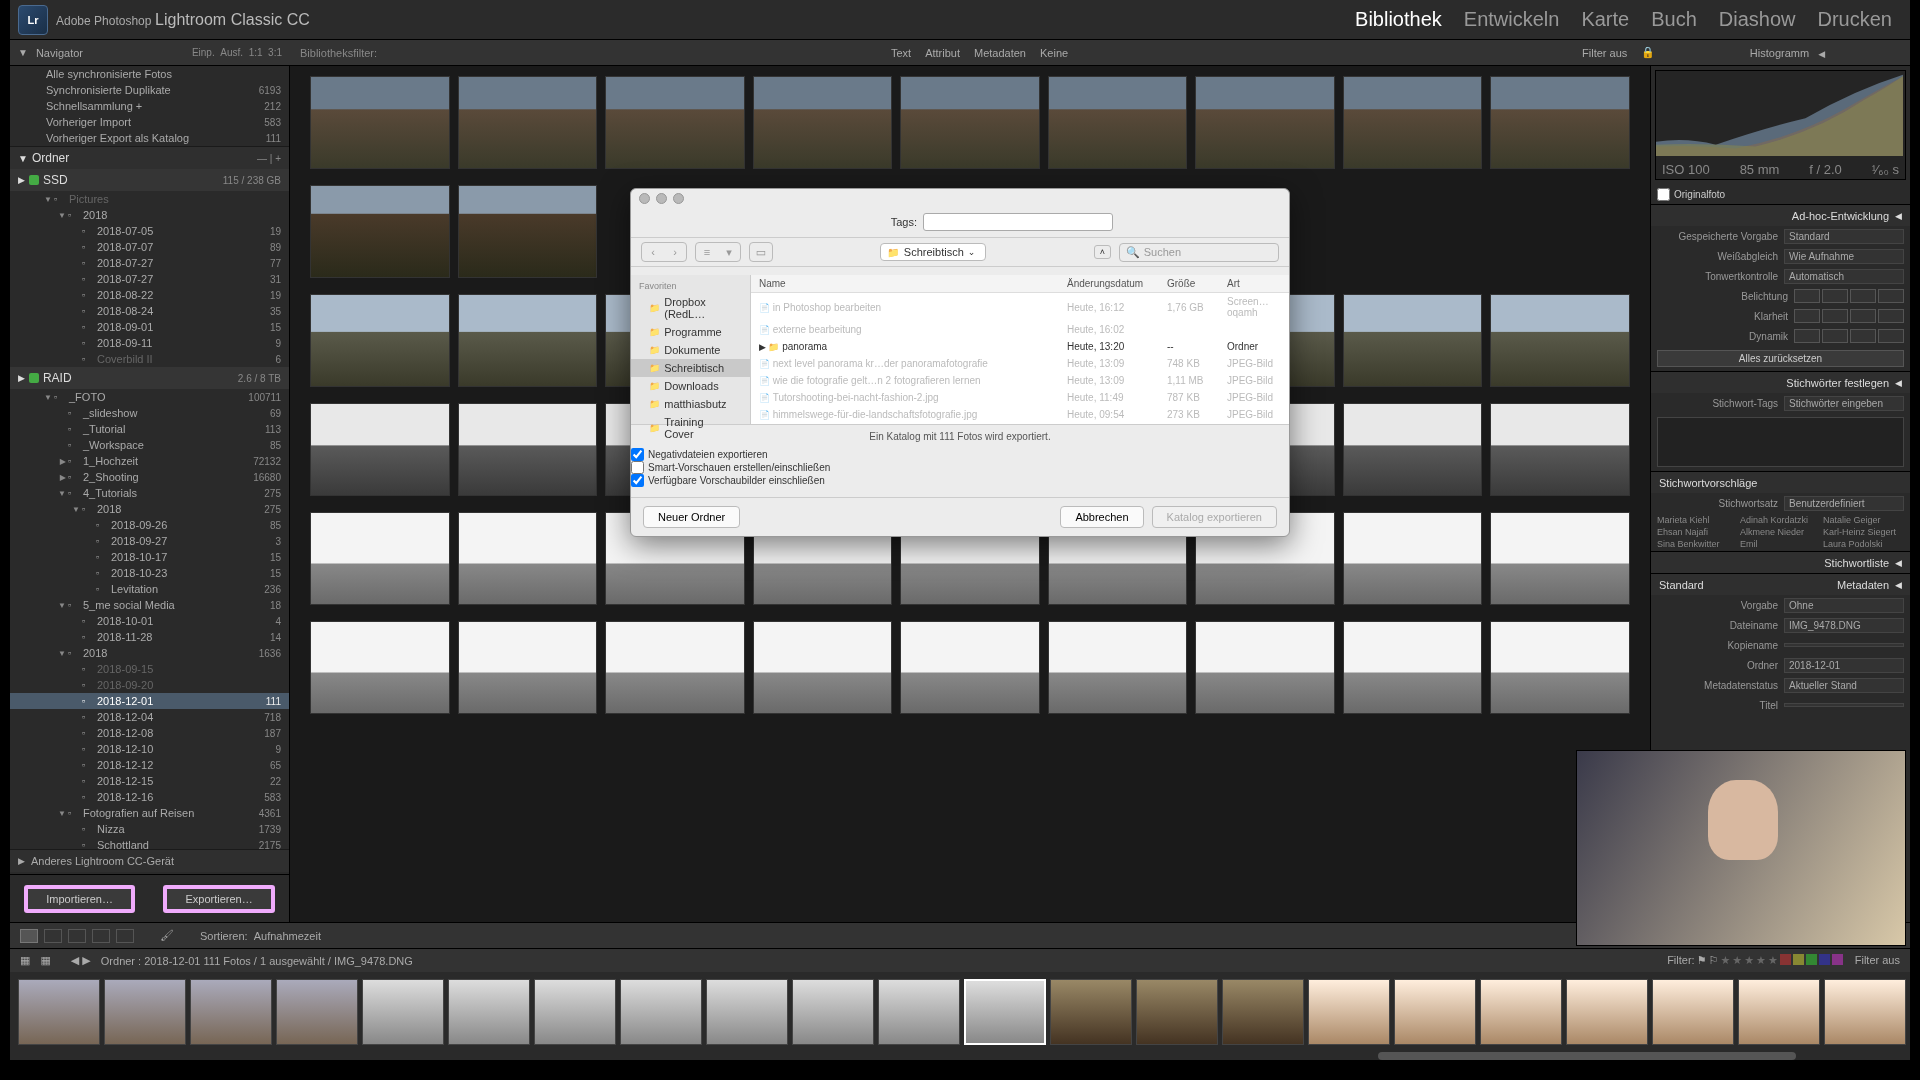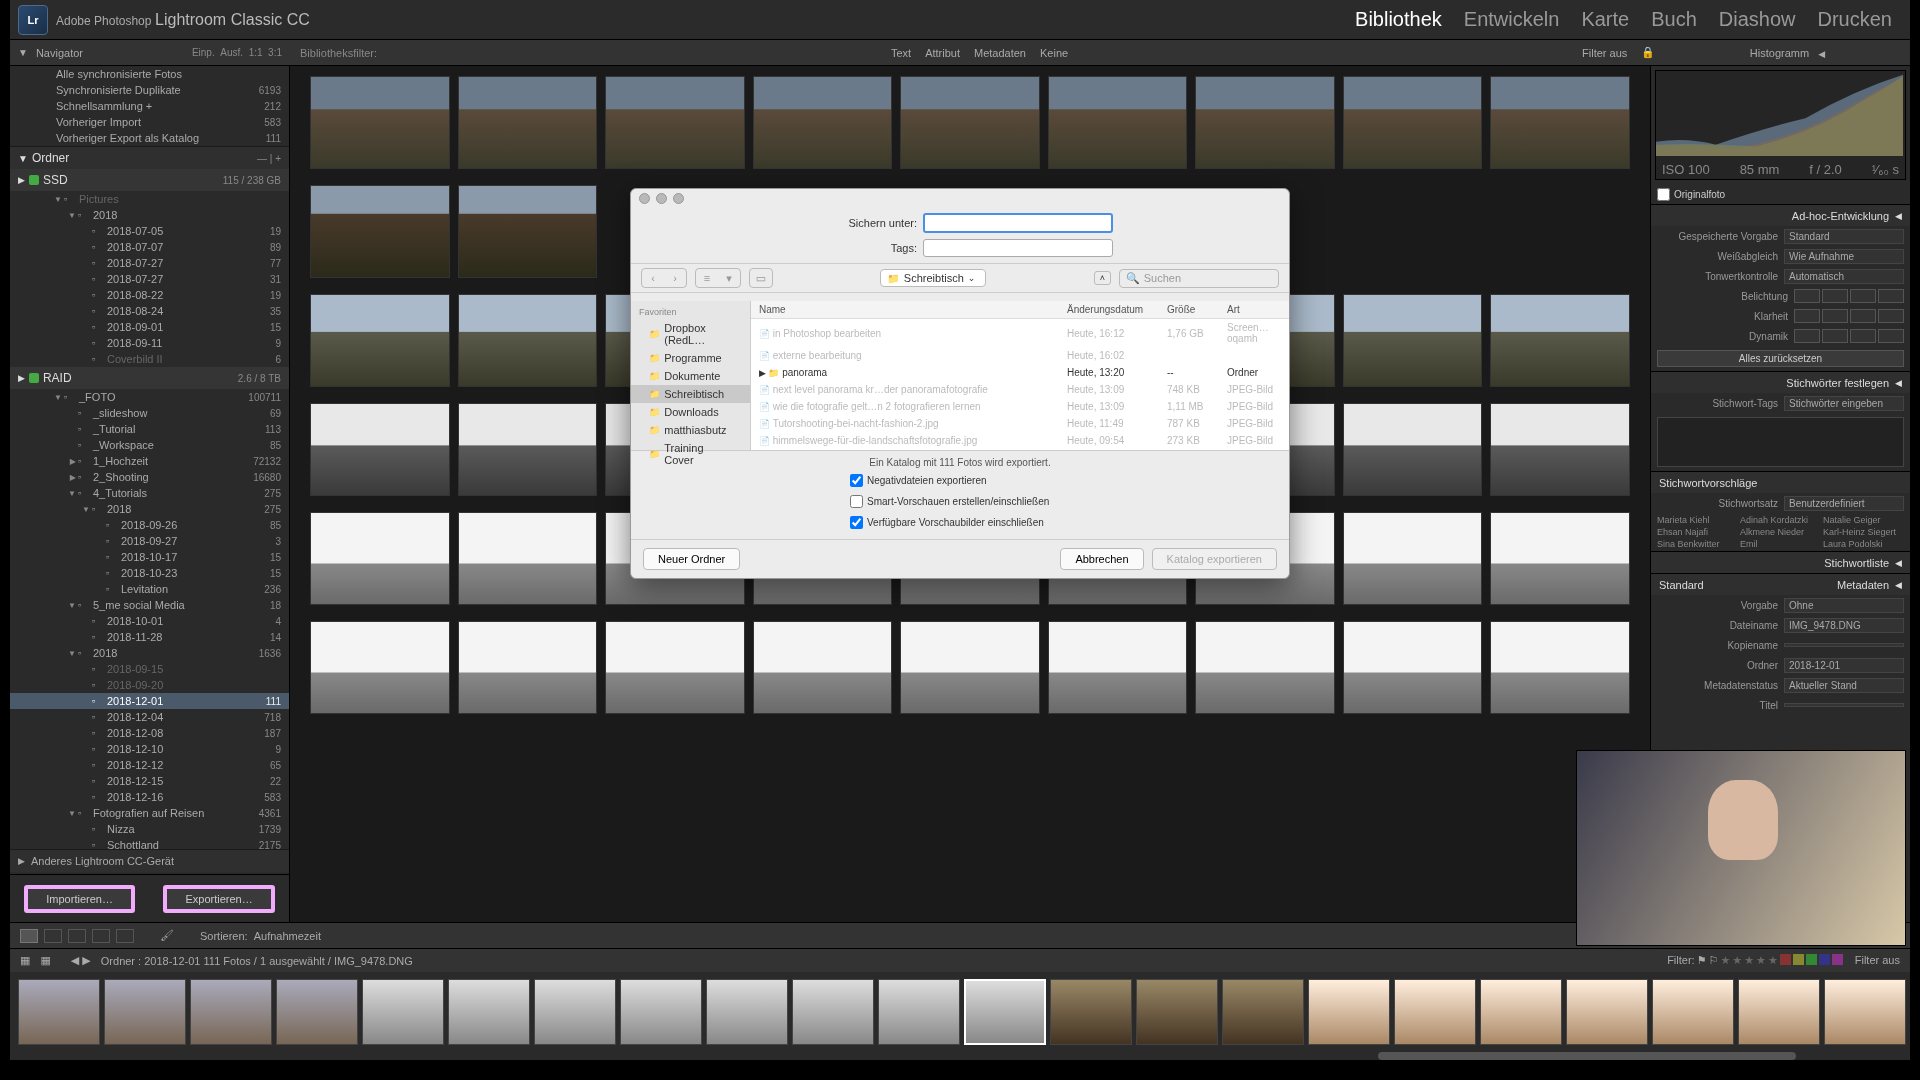--- a/index.html
+++ b/index.html
@@ -25,21 +25,21 @@
 
 
 .main { flex:1; display:flex; overflow:hidden; }
 
 
 .left { width:280px; background:#2a2a2a; color:#ccc; font-size:12px; display:flex; flex-direction:column; border-right:1px solid #000; }
 .left .section { border-bottom:1px solid #1a1a1a; }
 .left .section-head { height:22px; display:flex; align-items:center; padding:0 8px; background:#2f2f2f; font-size:12px; color:#ddd; }
 .left .section-head .badge { margin-left:auto; font-size:10px; color:#888; }
 .left .items { overflow:auto; }
-.left .item { height:16px; display:flex; align-items:center; padding:0 8px 0 18px; font-size:11px; color:#aaa; cursor:pointer;justify-content:center; }
+.left .item { height:16px; display:flex; align-items:center; padding:0 8px 0 8px; font-size:11px; color:#aaa; cursor:pointer;justify-content:center; }
 .left .item.selected { background:#4a5a6a; color:#fff; }
 .left .item .exp { width:10px; font-size:8px; color:#888; text-align:center; }
 .left .item .fldr { width:12px; font-size:9px; margin-right:3px; }
 .left .item .count { margin-left:auto; font-size:10px; color:#888; }
 .left .item.selected .count { color:#eee; }
 .left .bottom { margin-top:auto; height:48px; display:flex; align-items:center; justify-content:space-around; background:#2a2a2a; border-top:1px solid #000; }
 .left .bottom button { background:#3a3a3a; border:4px solid #f0abfc; color:#ccc; font-size:11px; padding:4px 18px; border-radius:3px; cursor:pointer; }
 .other-cat { height:22px; padding:0 8px; display:flex; align-items:center; font-size:11px; color:#aaa; background:#2f2f2f; }
 
 
@@ -100,21 +100,21 @@
 .dialog .sidebar .sitem.selected { background:#c9c9c9; }
 .dialog .sidebar .sitem::before { content:'📁'; font-size:9px; }
 .dialog .filelist { flex:1; background:#fff; overflow:auto; }
 .dialog .filelist table { width:100%; font-size:10px; border-collapse:collapse; }
 .dialog .filelist th { text-align:left; padding:3px 8px; background:#f4f4f4; border-bottom:1px solid #ddd; color:#555; font-weight:normal; position:sticky; top:0; }
 .dialog .filelist td { padding:3px 8px; color:#bbb; }
 .dialog .filelist tr.active td { color:#333; }
 .dialog .filelist td.name::before { content:'📄 '; font-size:9px; }
 .dialog .filelist tr.folder td.name::before { content:'▶ 📁 '; }
 .dialog .info { text-align:center; padding:6px; font-size:10px; color:#555; }
-.dialog .checks { display:flex; flex-direction:column; align-items:center; gap:8px; padding:0 0 10px; font-size:10px; }
+.dialog .checks { display:flex; flex-direction:column; gap:0; padding:0 0 10px; font-size:10px; }
 .dialog .checks label { display:flex; align-items:center; gap:4px; width:220px; }
 .dialog .buttons { display:flex; align-items:center; padding:8px 12px; border-top:1px solid #ccc; }
 .dialog .buttons button { border:1px solid #bbb; background:#fafafa; border-radius:4px; padding:4px 14px; font-size:11px; cursor:pointer; }
 .dialog .buttons .sp { flex:1; }
 .dialog .buttons .primary { margin-left:8px; color:#aaa; background:#f0f0f0; }
 
 
 .webcam { position:absolute; right:14px; bottom:134px; width:330px; height:196px; background:linear-gradient(120deg,#3a3a4a,#d8c8a8); border:1px solid #000; z-index:30; }
 .webcam::after { content:''; position:absolute; left:40%; top:15%; width:70px; height:80px; background:#d8b8a0; border-radius:40% 40% 30% 30%; }
 
@@ -716,24 +716,20 @@
     </div>
 
 </div>
 
 <div class="overlay">
   <div class="dialog">
     <div class="titlebar">
       <span class="dot"></span>
       <span class="dot"></span>
       <span class="dot"></span>
-    </div>
-    <div class="saverow">
-      <label>Sichern unter:</label>
-      <input class="focused" style="">
     </div>
     <div class="saverow">
       <label>Tags:</label>
       <input style="">
     </div>
     <div class="toolbar2">
       <div class="nav">
           <span>‹</span>
           <span>›</span>
         </div>

